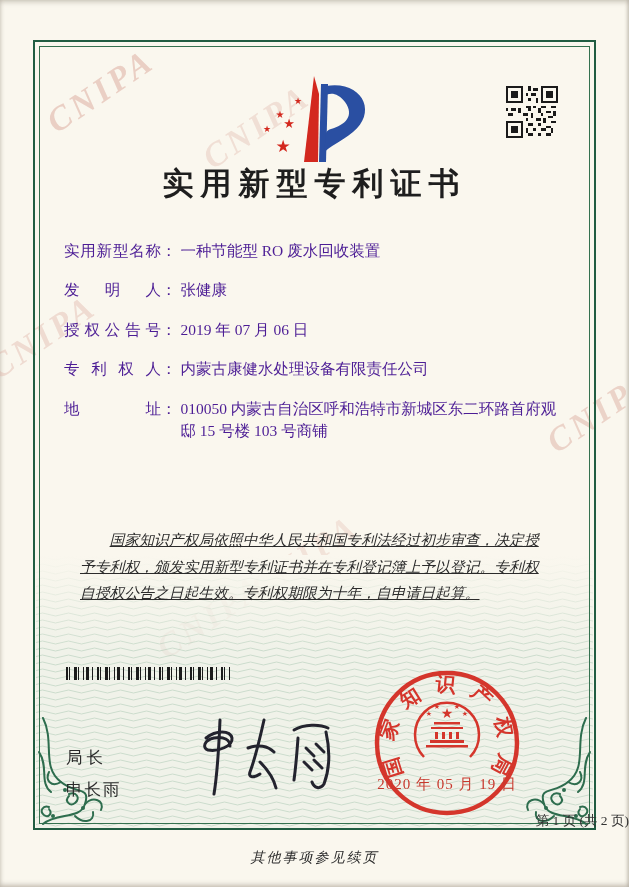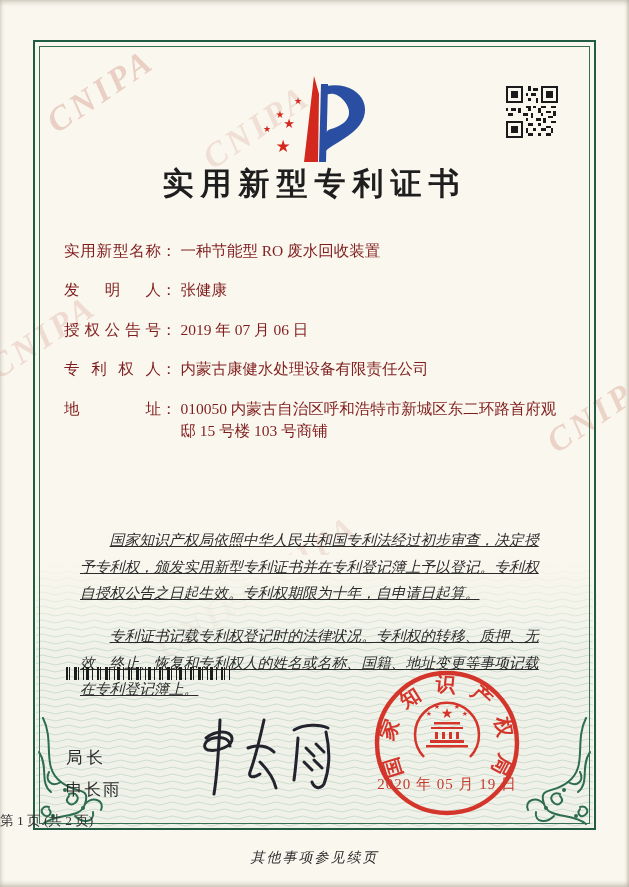--- a/index.html
+++ b/index.html
@@ -18,21 +18,21 @@
     position:absolute;font-family:"Liberation Serif",serif;font-style:italic;font-weight:bold;
     font-size:34px;letter-spacing:4px;color:#dba99c;transform:rotate(-34deg);
     pointer-events:none;white-space:nowrap;
   }
   
   .cert-no{left:64px;top:86px;font-size:14.5px;color:#3a3a3a;}
   .title{left:0;top:163px;width:100%;text-align:center;font-size:31px;font-weight:bold;
          letter-spacing:7px;color:#1e1e1e;}
   
   .fields{left:64px;top:240px;width:510px;}
-  .frow{font-size:15.5px;margin-bottom:17px;line-height:1.45;color:#7f1d1d;}
+  .frow{font-size:15.5px;margin-bottom:17px;line-height:1.45;color:#4c1d95;}
   .flabel{display:inline-block;width:97px;text-align:justify;text-align-last:justify;vertical-align:top;}
   .colon{display:inline-block;vertical-align:top;}
   .fvalue{display:inline-block;width:382px;vertical-align:top;}
   .fvalue-short{display:inline-block;width:153px;vertical-align:top;}
   
   .body-text{left:64px;top:511px;width:504px;font-size:14.8px;line-height:1.8;
              font-style:italic;color:#2b2b2b;}
   .body-text p{margin:16px;text-indent:2em;text-decoration:underline;}
   
   .barcode{left:66px;top:667px;width:164px;height:13px;
@@ -42,21 +42,21 @@
       #1c1c1c 8px 11px,transparent 11px 12px,
       #1c1c1c 12px 13px,transparent 13px 17px,
       #1c1c1c 17px 18px,transparent 18px 20px,
       #1c1c1c 20px 23px,transparent 23px 26px,
       #1c1c1c 26px 27px,transparent 27px 31px);
   }
   .exec-title{left:66px;top:747px;font-family:Liberation Serif, serif;
               font-size:16.5px;letter-spacing:4px;color:#2a2a2a;}
   .exec-name{left:66px;top:779px;font-family:Liberation Mono, monospace;
              font-size:16.5px;letter-spacing:2px;color:#2a2a2a;}
-  .page-info{left:0;top:812px;width:100%;text-align:left;font-size:13.5px;color:#333;}
+  .page-info{left:0;top:812px;width:100%;text-align:right;font-size:13.5px;color:#333;}
   .footer-note{left:0;top:849px;width:100%;text-align:center;font-size:14px;
                font-style:italic;color:#2e2e2e;letter-spacing:2px;}
 </style>
 </head>
 <body>
 
 <div class="sheet">
 
   <div class="wm" style="left:40px;top:72px;opacity:.5;">CNIPA</div>
   <div class="wm" style="left:196px;top:108px;opacity:.3;">CNIPA</div>
@@ -172,21 +172,20 @@
       <span class="fvalue">内蒙古康健水处理设备有限责任公司</span>
     </div>
     <div class="frow">
       <span class="flabel">地址</span><span class="colon">：</span>
       <span class="fvalue">010050 内蒙古自治区呼和浩特市新城区东二环路首府观邸 15 号楼 103 号商铺</span>
     </div>
   </div>
 
   <div class="abs body-text">
     <p>国家知识产权局依照中华人民共和国专利法经过初步审查，决定授予专利权，颁发实用新型专利证书并在专利登记簿上予以登记。专利权自授权公告之日起生效。专利权期限为十年，自申请日起算。</p>
-    <p>专利证书记载专利权登记时的法律状况。专利权的转移、质押、无效、终止、恢复和专利权人的姓名或名称、国籍、地址变更等事项记载在专利登记簿上。</p>
   </div>
 
   <div class="abs barcode"></div>
 
   <div class="abs exec-title">局长</div>
   <div class="abs exec-name">申长雨</div>
 
   <svg class="abs" style="left:178px;top:708px;" width="170" height="100" viewBox="0 0 170 100">
     <g stroke="#23232e" stroke-width="3" fill="none" stroke-linecap="round" stroke-linejoin="round">
       <path d="M28,30 C38,22 52,22 54,30 C55,38 40,44 30,42 C24,40 26,32 36,30 C46,28 52,32 52,38"></path>

